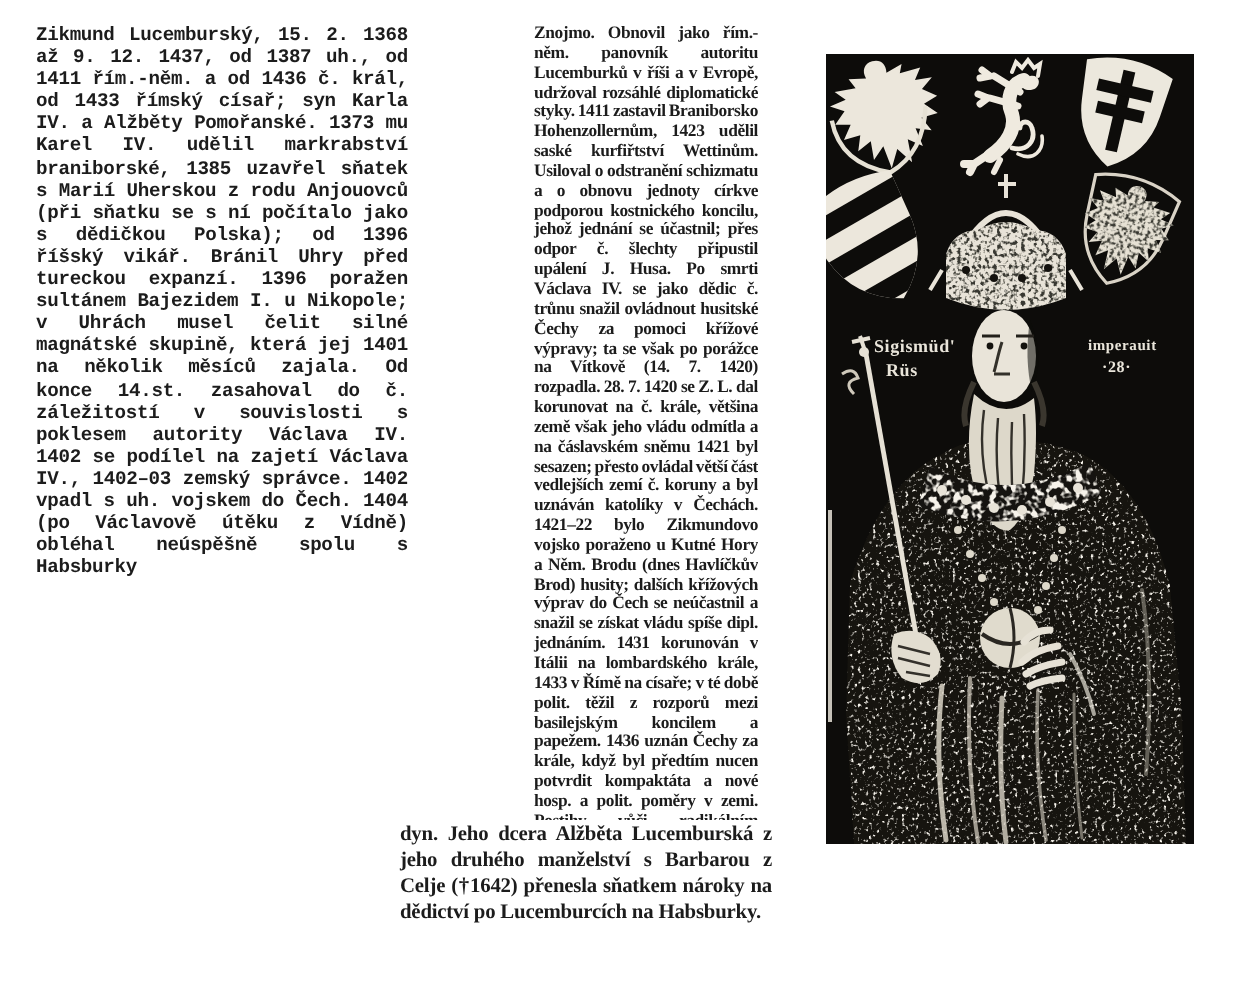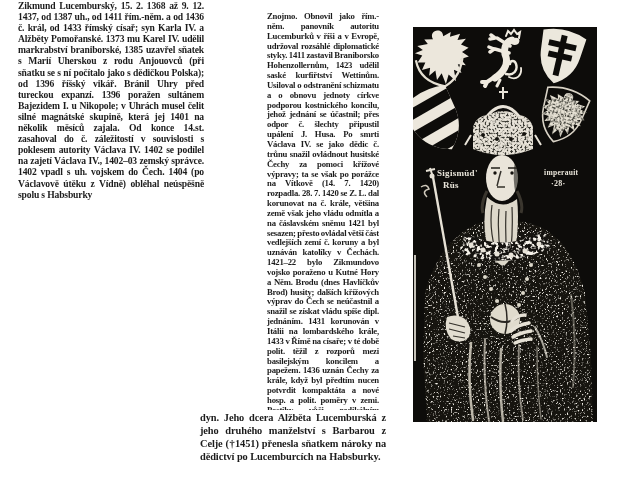--- a/index.html
+++ b/index.html
@@ -3,21 +3,21 @@
 <meta charset="utf-8">
 <style>
   html,body{margin:0;padding:0;}
   body{
     width:630px;height:493px;overflow:hidden;position:relative;
     background:#ffffff;color:#1c1c1c;
     font-family:"Liberation Serif","DejaVu Serif",serif;
   }
   .abs{position:absolute;}
   .para{margin:0;text-align:justify;font-weight:bold;}
-  #col1{left:18px;top:0;width:186px;height:396px;}
+  #col1{left:18px;top:12px;width:186px;height:396px;font-family:Liberation Mono, monospace;}
   #col1 .para{font-size:9.6px;line-height:11.1px;letter-spacing:-0.15px;}
   #col2{left:219px;top:12px;width:160px;height:398px;overflow:hidden;}
   #col2 .para{font-size:8.7px;line-height:9.85px;letter-spacing:-0.2px;word-spacing:-0.5px;margin-left:48px;}
   #contin{left:200px;top:411px;width:186px;height:80px;}
   #contin .para{font-size:10.4px;line-height:13.1px;letter-spacing:-0.1px;}
   #portrait{left:413px;top:27px;width:204px;height:395px;}
   #portrait svg{display:block;}
   .insc{font-family:"Liberation Serif","DejaVu Serif",serif;font-weight:bold;fill:#e9e5da;letter-spacing:0.3px;}
 </style>
 </head>
@@ -26,21 +26,21 @@
 <div class="abs" id="col1">
   <p class="para"><b>Zikmund Lucemburský,</b>
 <span>15. 2. 1368 až 9. 12. 1437, od 1387 uh., od 1411 řím.-něm. a od 1436 č. král, od 1433 římský císař; syn Karla IV. a Alžběty Pomořanské. 1373 mu Karel IV. udělil markrabství braniborské, 1385 uzavřel sňatek s Marií Uherskou z rodu Anjouovců (při sňatku se s ní počítalo jako s dědičkou Polska); od 1396 říšský vikář. Bránil Uhry před tureckou expanzí. 1396 poražen sultánem Bajezidem I. u Nikopole; v Uhrách musel čelit silné magnátské skupině, která jej 1401 na několik měsíců zajala. Od konce 14.st. zasahoval do č. záležitostí v souvislosti s poklesem autority Václava IV. 1402 se podílel na zajetí Václava IV., 1402–03 zemský správce. 1402 vpadl s uh. vojskem do Čech. 1404 (po Václavově útěku z Vídně) obléhal neúspěšně spolu s Habsburky</span></p>
 </div>
 
 <div class="abs" id="col2">
   <p class="para">Znojmo. Obnovil jako řím.-něm. panovník autoritu Lucemburků v říši a v Evropě, udržoval rozsáhlé diplomatické styky. 1411 zastavil Braniborsko Hohenzollernům, 1423 udělil saské kurfiřtství Wettinům. Usiloval o odstranění schizmatu a o obnovu jednoty církve podporou kostnického koncilu, jehož jednání se účastnil; přes odpor č. šlechty připustil upálení J. Husa. Po smrti Václava IV. se jako dědic č. trůnu snažil ovládnout husitské Čechy za pomoci křížové výpravy; ta se však po porážce na Vítkově (14. 7. 1420) rozpadla. 28. 7. 1420 se Z. L. dal korunovat na č. krále, většina země však jeho vládu odmítla a na čáslavském sněmu 1421 byl sesazen; přesto ovládal větší část vedlejších zemí č. koruny a byl uznáván katolíky v Čechách. 1421–22 bylo Zikmundovo vojsko poraženo u Kutné Hory a Něm. Brodu (dnes Havlíčkův Brod) husity; dalších křížových výprav do Čech se neúčastnil a snažil se získat vládu spíše dipl. jednáním. 1431 korunován v Itálii na lombardského krále, 1433 v Římě na císaře; v té době polit. těžil z rozporů mezi basilejským koncilem a papežem. 1436 uznán Čechy za krále, když byl předtím nucen potvrdit kompaktáta a nové hosp. a polit. poměry v zemi. Postihy vůči radikálním husitům, kteří jeho vládu nadále nerespektovali, a zejména popravou J. Roháče z Dubé vyvolal proti sobě novou nespokojenost. Zemřel ve Znojmě na cestě do Uher. Byl posledním mužským členem lucemburské</p>
 </div>
 
 <div class="abs" id="contin">
-  <p class="para">dyn. Jeho dcera Alžběta Lucemburská z jeho druhého manželství s Barbarou z Celje (†1451) přenesla sňatkem nároky na dědictví po Lucemburcích na Habsburky.</p>
+  <p class="para">dyn. Jeho dcera Alžběta Lucemburská z jeho druhého manželství s Barbarou z Celje (†1642) přenesla sňatkem nároky na dědictví po Lucemburcích na Habsburky.</p>
 </div>
 
 <div class="abs" id="portrait">
 <svg width="184" height="395" viewBox="0 0 184 395" xmlns="http://www.w3.org/2000/svg">
   <defs>
     <path id="eagleP" d="M26,1 C22,1 20,4 21,8 L13,6 15,11 5,10 9,15 1,16 7,20 1,25 8,27 3,33 11,33 8,40 15,37 14,46 20,41 21,52 26,44 31,52 32,41 38,46 37,37 44,40 41,33 49,33 44,27 51,25 45,20 51,16 43,15 47,10 37,10 39,6 31,8 C32,4 30,1 26,1 Z"></path>
     <path id="shieldP" d="M1,6 Q23,-3 45,6 L43,26 Q41,46 23,56 Q5,46 3,26 Z"></path>
     <path id="crownP" d="M60,122 L60,100 Q64,88 76,88 Q90,80 104,88 Q116,88 120,100 L120,122 Q90,134 60,122 Z"></path>
     <path id="robeP" d="M12,264 Q28,214 58,200 Q74,190 88,196 Q102,190 128,200 Q160,216 172,266 L178,330 180,395 14,395 10,330 Z"></path>
     <path id="collarP" d="M52,206 Q90,226 132,204 L138,220 Q92,244 46,226 Z"></path>

